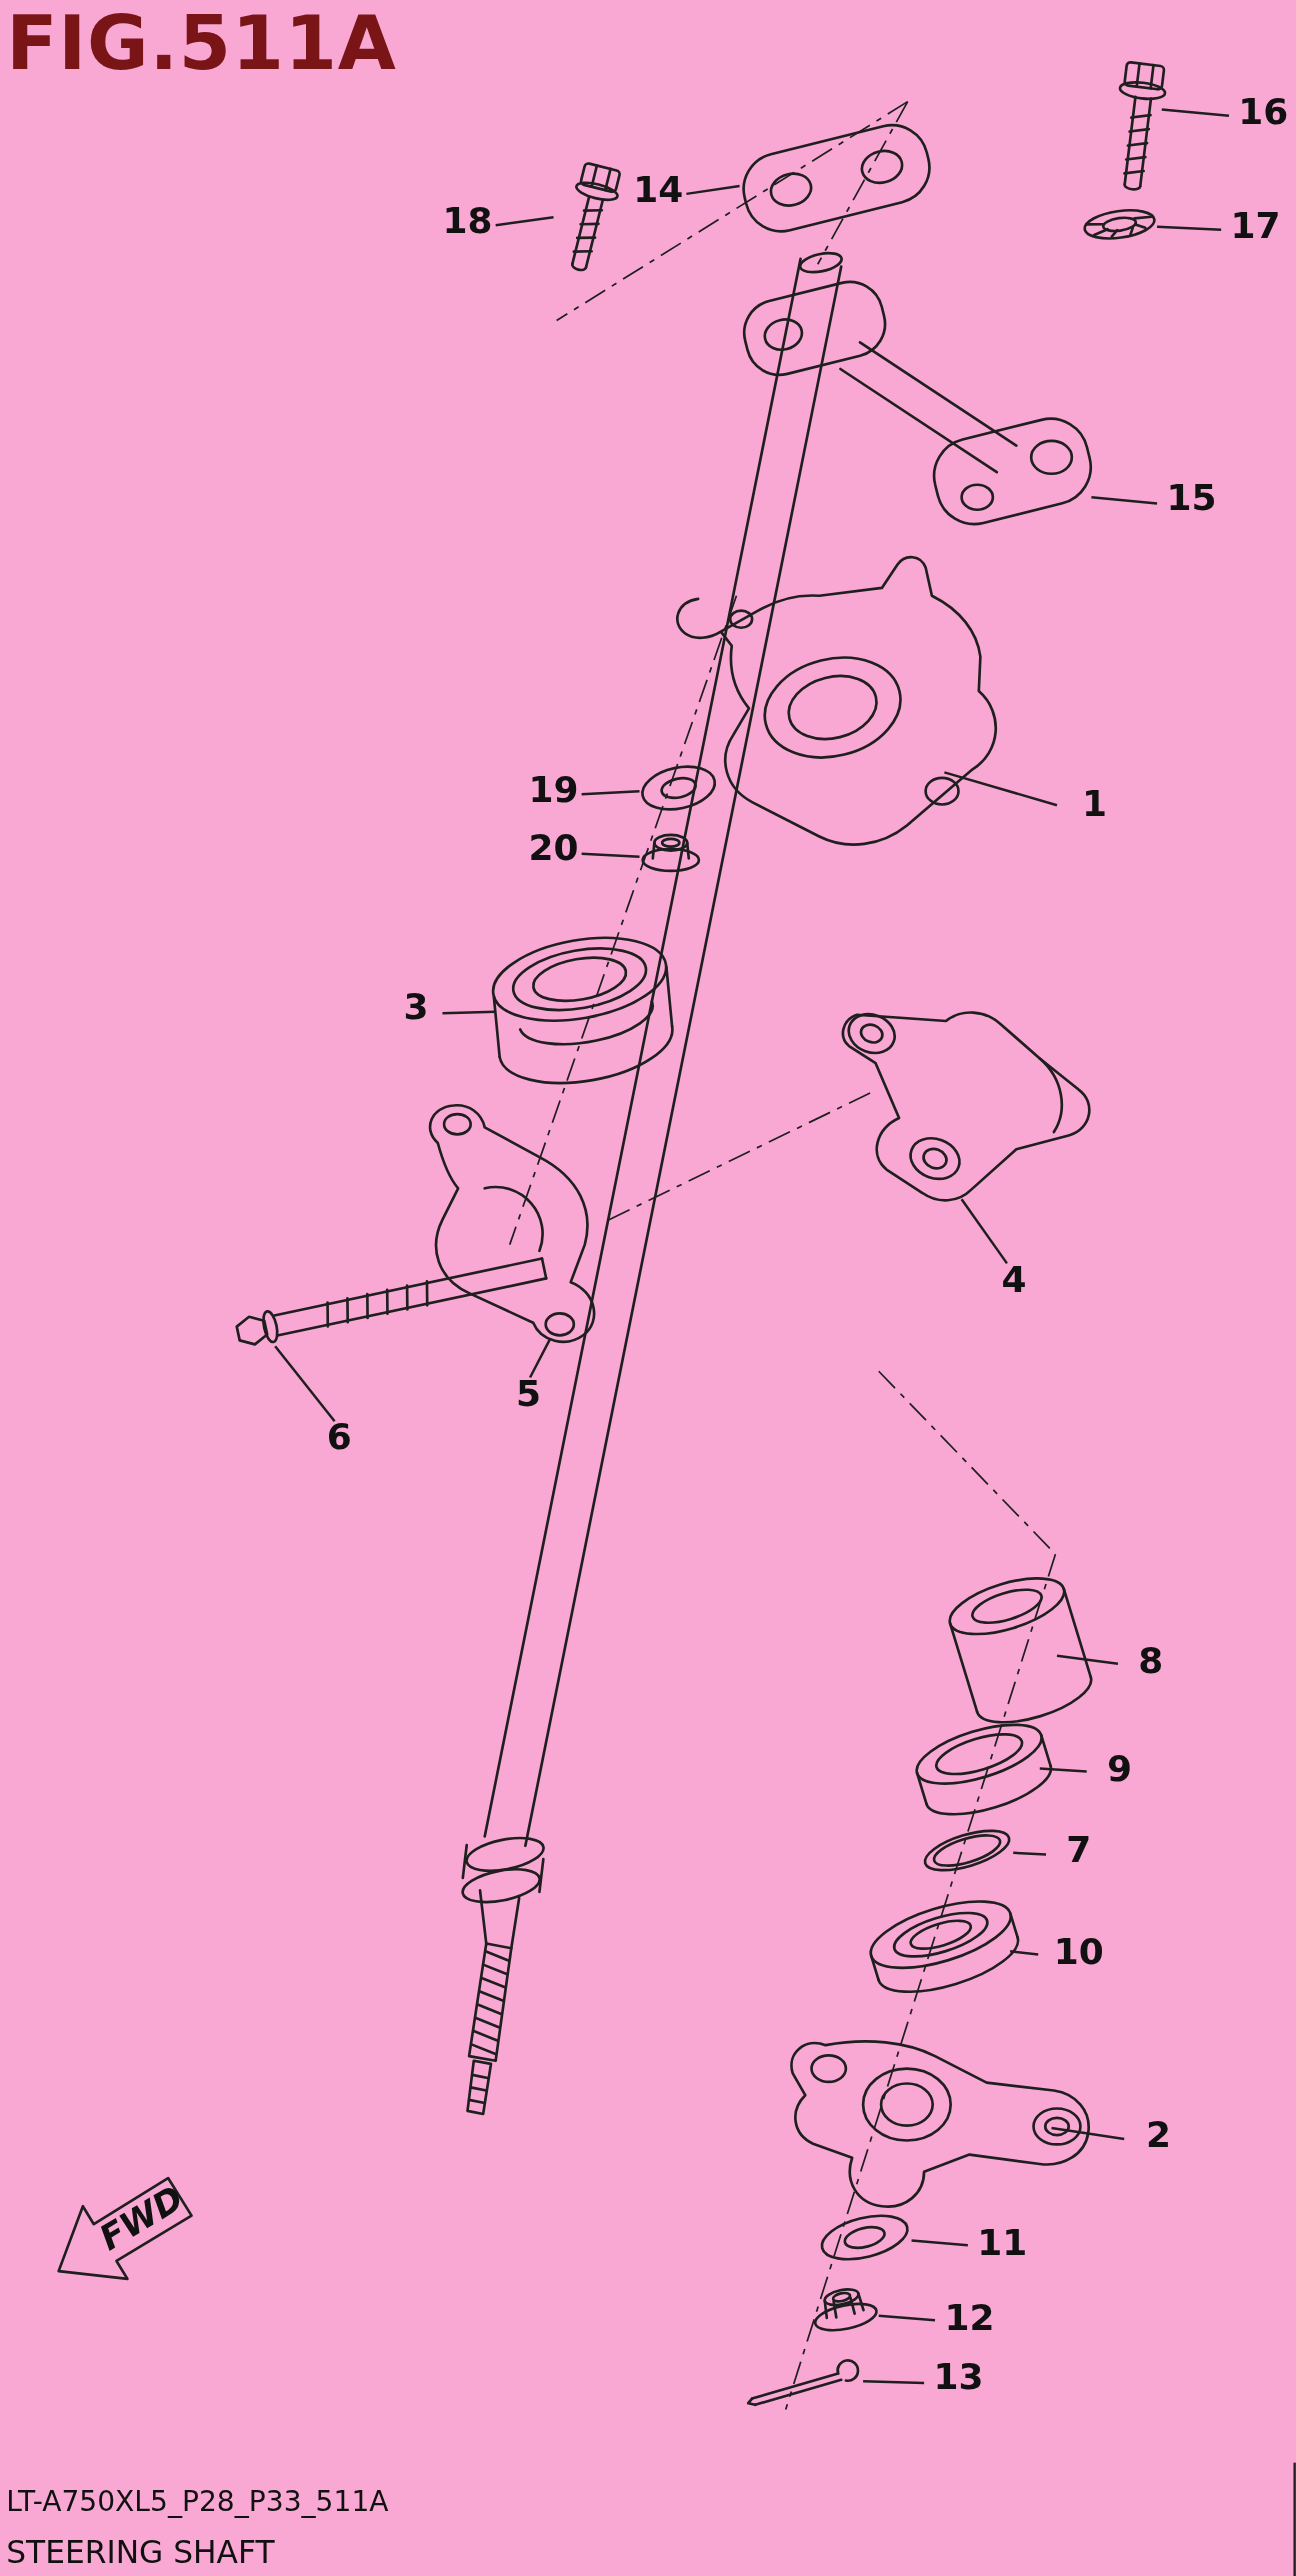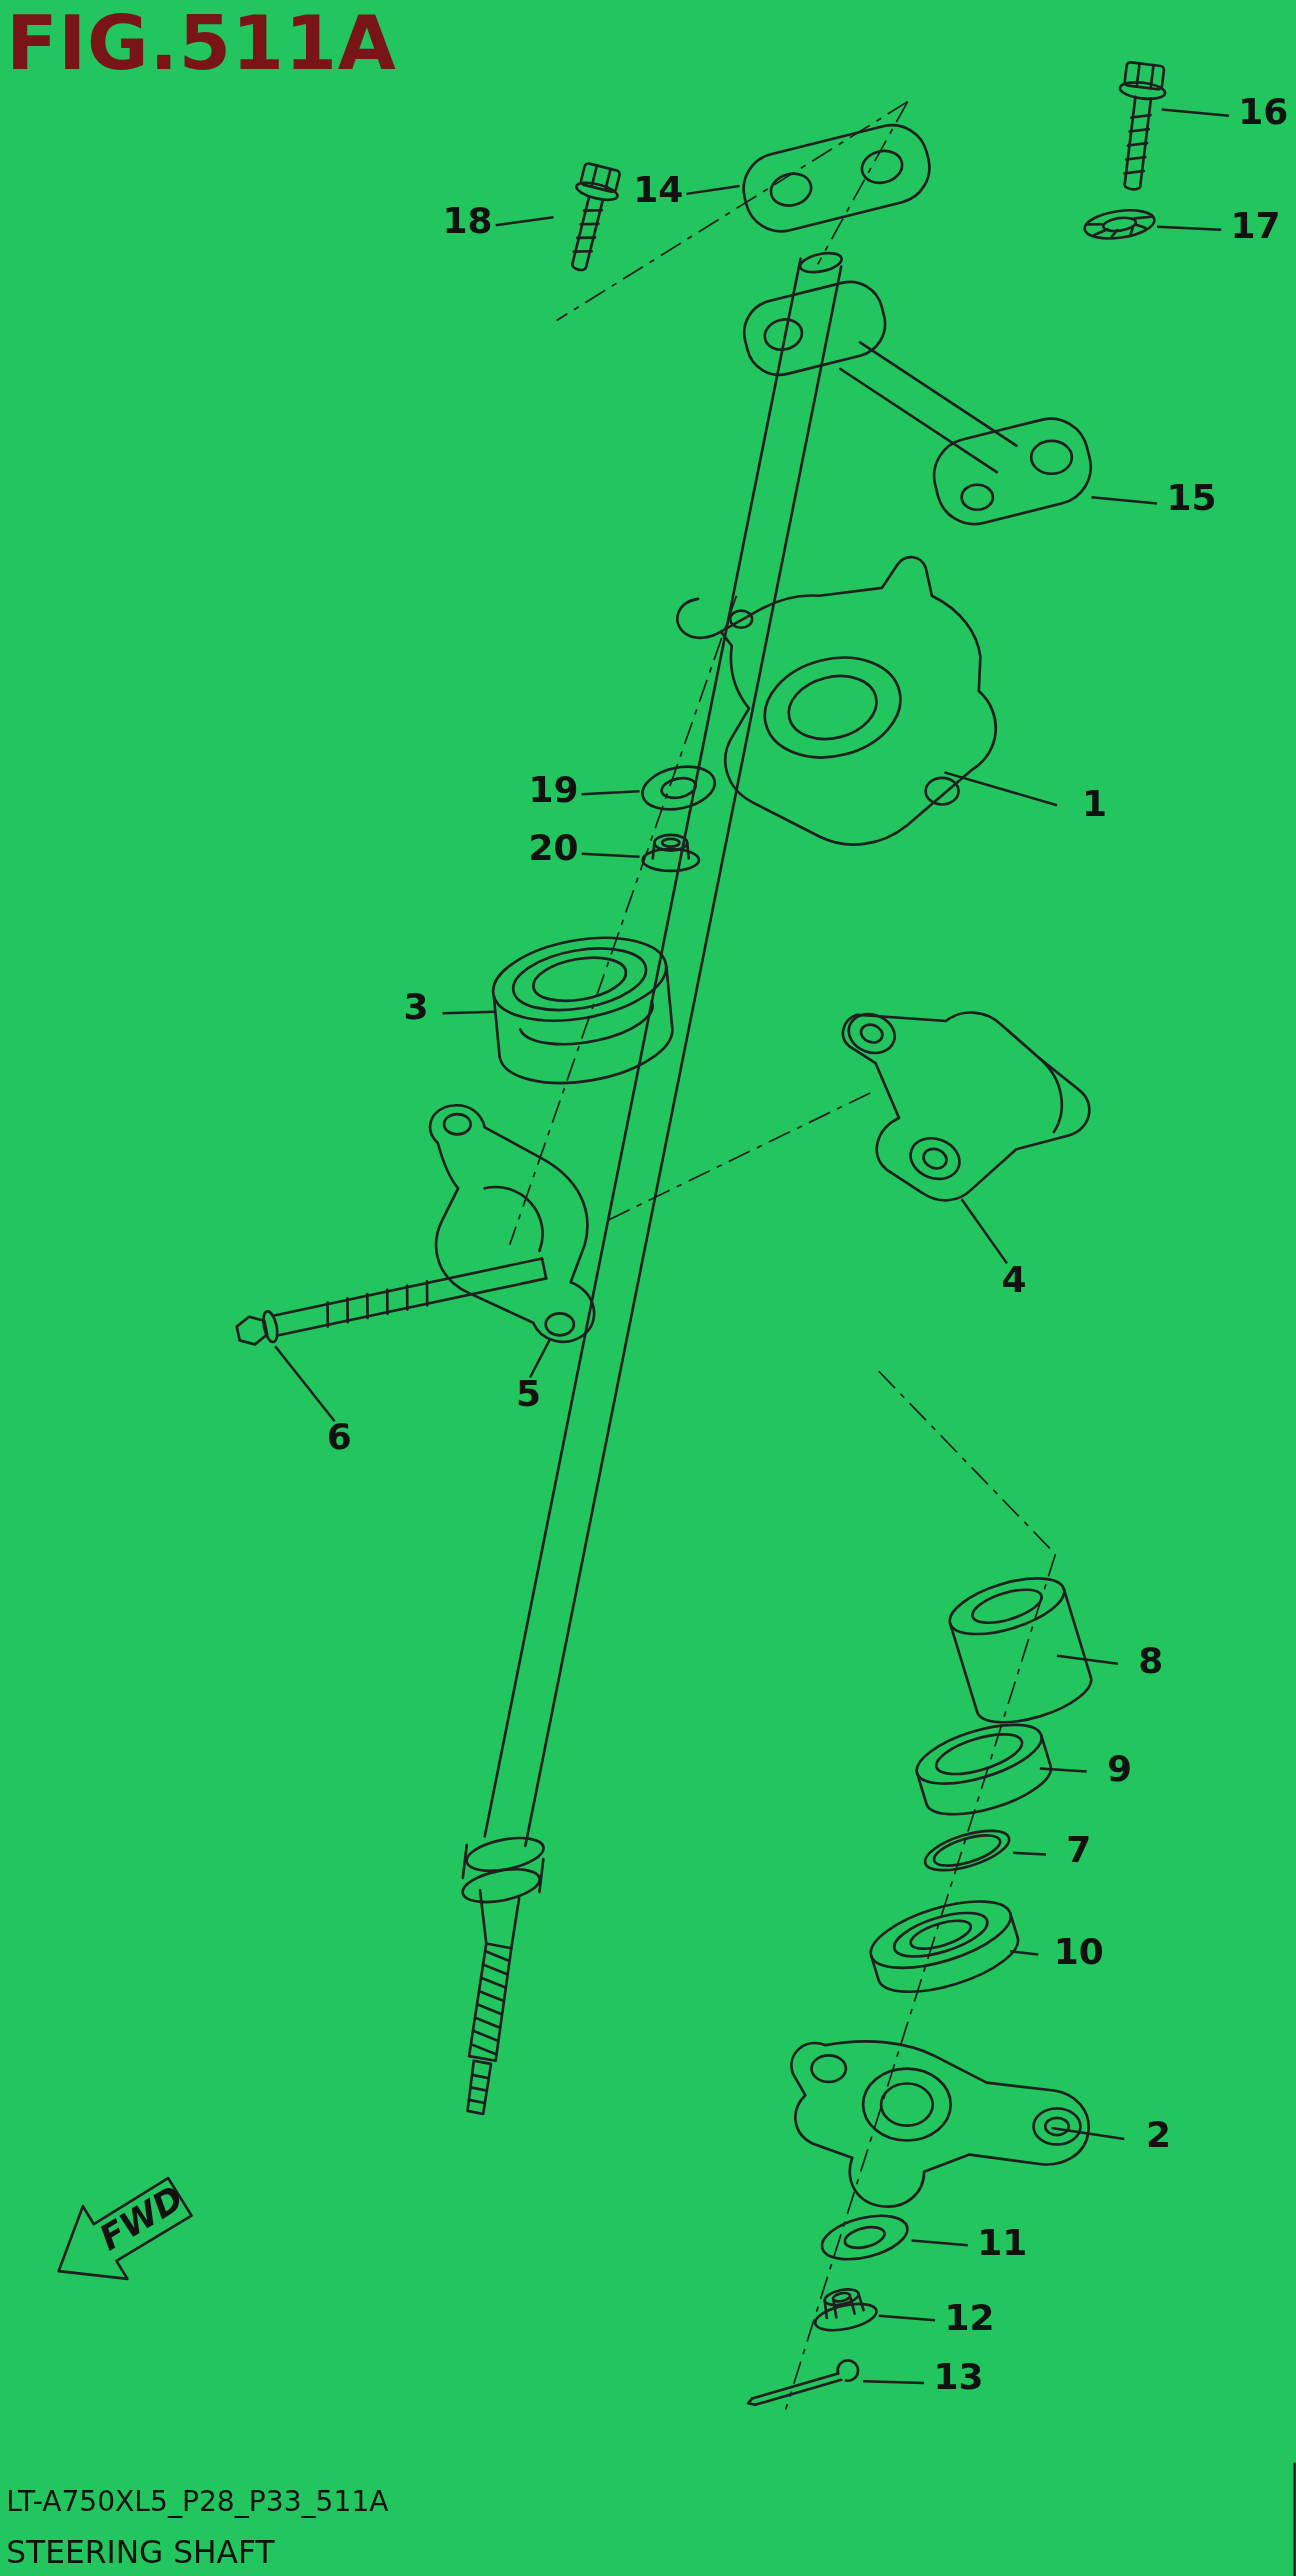--- a/index.html
+++ b/index.html
@@ -1,16 +1,16 @@
 <!DOCTYPE html>
 <html style="--title-color: #7a1517; --line-color: #1f1f1f;font-size:12.5px"><head>
 <meta charset="utf-8">
 <style>
   html,body{margin:0;padding:0;background:#ffffff;}
-  .page{position:relative;width:1297px;height:2576px;background:#22c55e;overflow:hidden;}
+  .page{position:relative;width:1297px;height:2576px;background:#f9a8d4;overflow:hidden;}
   svg{display:block;}
   .draw *{fill:none;stroke:var(--line-color,#1f1f1f);stroke-width:3.4;stroke-linecap:round;stroke-linejoin:round;}
   .construction{fill:none;stroke:var(--line-color,#1f1f1f);stroke-width:2.2;stroke-dasharray:30 10 7 10;}
   .leader{stroke:var(--line-color,#1f1f1f);stroke-width:3.2;}
   .part-num{font-family:"DejaVu Sans","Liberation Sans",sans-serif;font-size:46px;font-weight:bold;fill:#111111;}
   .title-text{font-family:"DejaVu Sans","Liberation Sans",sans-serif;font-size:96px;font-weight:bold;fill:var(--title-color,#7a1517);letter-spacing:1px;}
   .footer-code{font-family:"DejaVu Sans","Liberation Sans",sans-serif;font-size:36px;fill:#111111;}
   .footer-name{font-family:"DejaVu Sans","Liberation Sans",sans-serif;font-size:40px;fill:#111111;}
   .fwd-text{font-family:"DejaVu Sans","Liberation Sans",sans-serif;font-size:44px;font-weight:bold;font-style:italic;fill:#111111;}
 </style>

